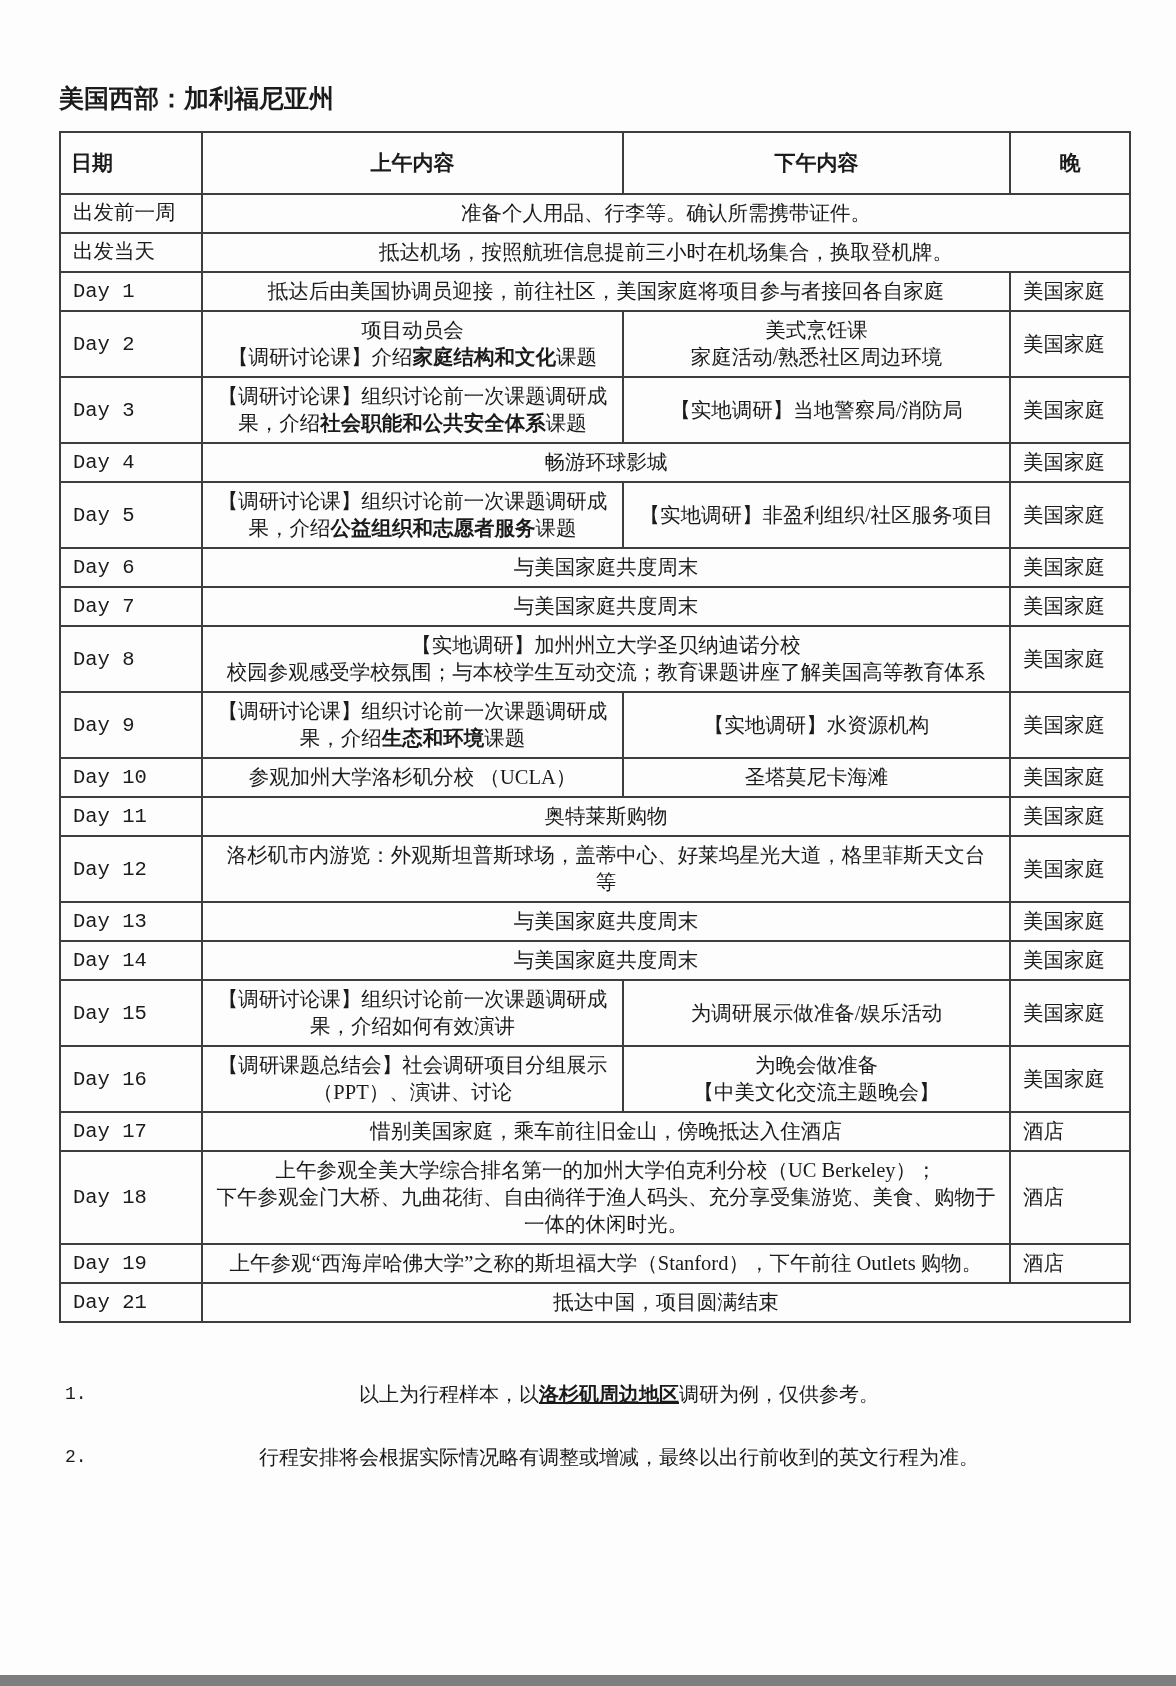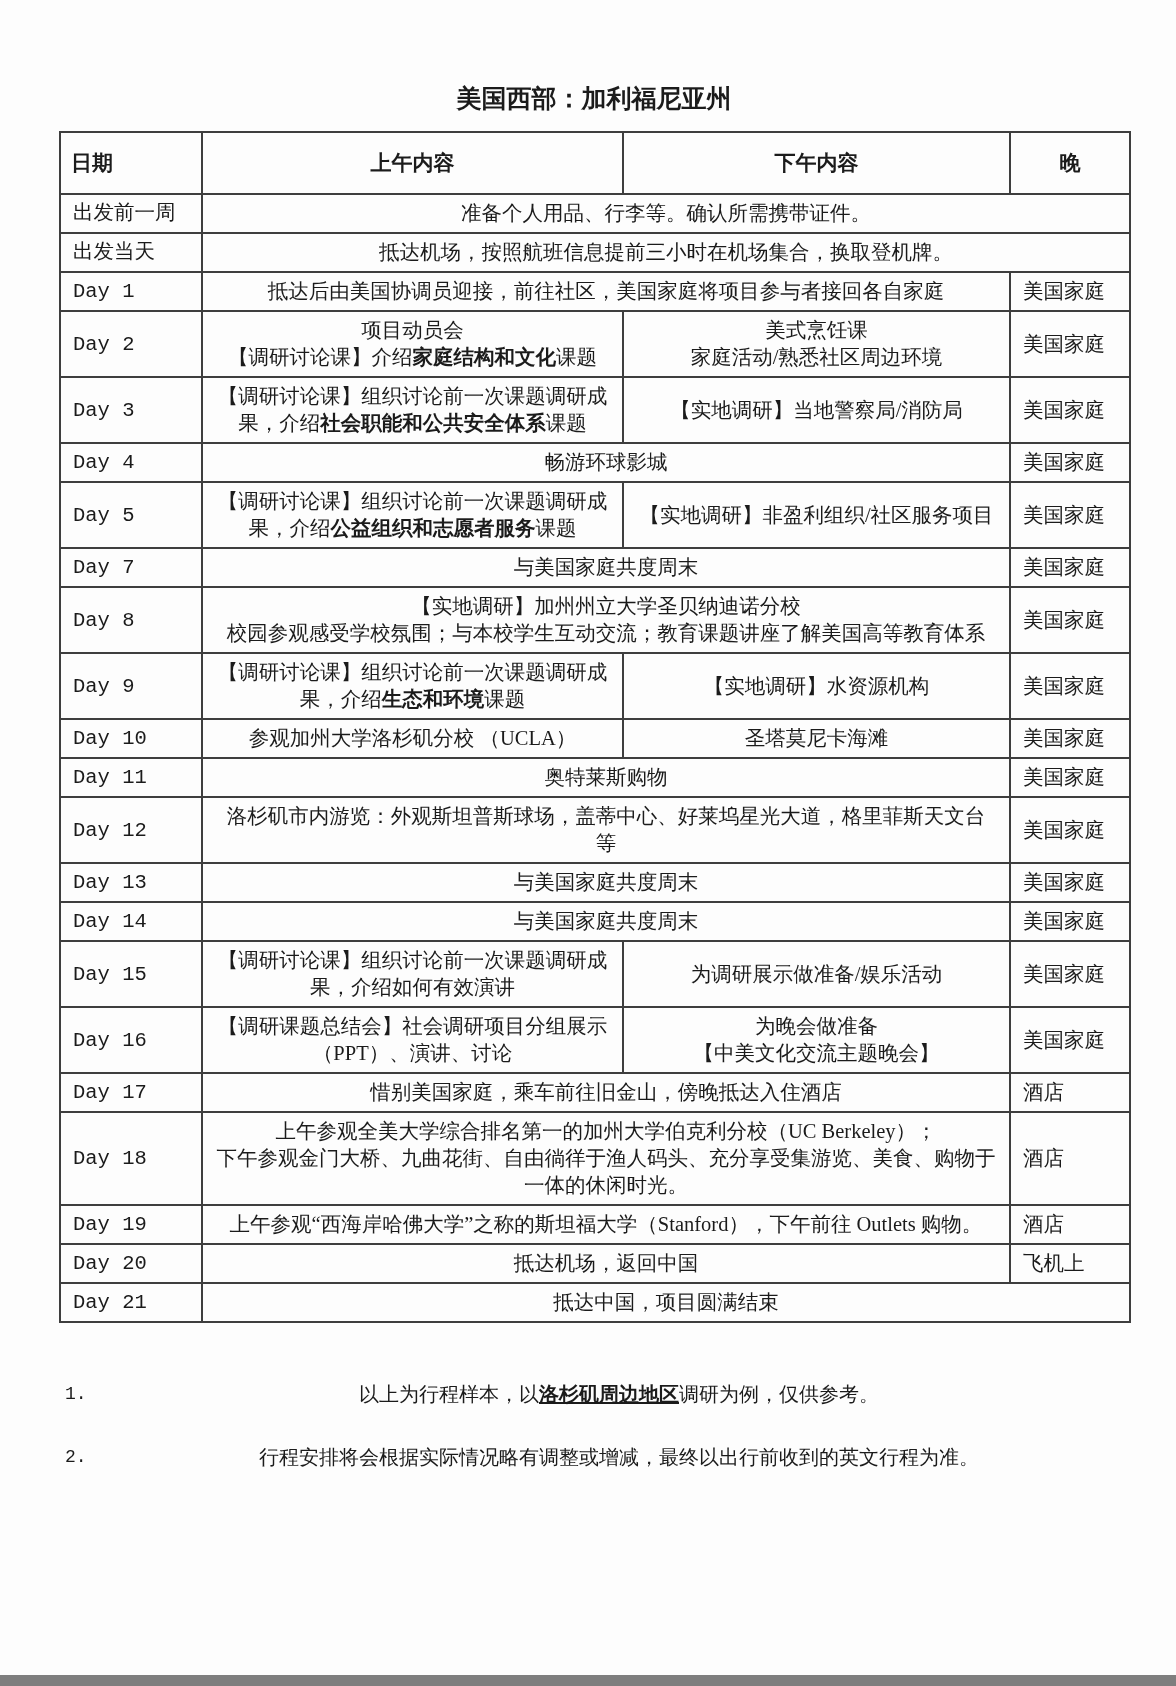--- a/index.html
+++ b/index.html
@@ -20,21 +20,20 @@
     font-size: 32px;
     font-weight: bold;
     text-align: center;
     margin: 0 0 0 0;
     line-height: 42px;
     letter-spacing: 0.5px;
   }
   .doc-subtitle {
     font-size: 25px;
     font-weight: bold;
-    text-align: center;
     margin: 32px 0 17px 0;
     line-height: 30px;
     font-family: Liberation Serif, serif;
   }
   table.itinerary {
     border-collapse: collapse;
     table-layout: fixed;
     width: 1070px;
   }
   table.itinerary th,
@@ -156,20 +155,25 @@
           <td colspan="2" class="full-cell"><span>畅游环球影城</span></td>
           <td colspan="1" class="evening-cell"><span>美国家庭</span></td>
         </tr>
         <tr>
           <td class="day-cell">Day 5</td>
           <td colspan="1" class="morning-cell"><span>【调研讨论课】组织讨论前一次课题调研成果，介绍</span><span class="b">公益组织和志愿者服务</span><span>课题</span></td>
           <td colspan="1" class="afternoon-cell"><span>【实地调研】非盈利组织/社区服务项目</span></td>
           <td colspan="1" class="evening-cell"><span>美国家庭</span></td>
         </tr>
         <tr>
+          <td class="day-cell">Day 6</td>
+          <td colspan="2" class="full-cell"><span>与美国家庭共度周末</span></td>
+          <td colspan="1" class="evening-cell"><span>美国家庭</span></td>
+        </tr>
+        <tr>
           <td class="day-cell">Day 7</td>
           <td colspan="2" class="full-cell"><span>与美国家庭共度周末</span></td>
           <td colspan="1" class="evening-cell"><span>美国家庭</span></td>
         </tr>
         <tr>
           <td class="day-cell">Day 8</td>
           <td colspan="2" class="full-cell"><span>【实地调研】加州州立大学圣贝纳迪诺分校</span><br><span>校园参观感受学校氛围；与本校学生互动交流；教育课题讲座了解美国高等教育体系</span></td>
           <td colspan="1" class="evening-cell"><span>美国家庭</span></td>
         </tr>
         <tr>
@@ -223,25 +227,20 @@
         </tr>
         <tr>
           <td class="day-cell">Day 18</td>
           <td colspan="2" class="full-cell"><span>上午参观全美大学综合排名第一的加州大学伯克利分校（UC Berkeley）；</span><br><span>下午参观金门大桥、九曲花街、自由徜徉于渔人码头、充分享受集游览、美食、购物于一体的休闲时光。</span></td>
           <td colspan="1" class="evening-cell"><span>酒店</span></td>
         </tr>
         <tr>
           <td class="day-cell">Day 19</td>
           <td colspan="2" class="full-cell"><span>上午参观“西海岸哈佛大学”之称的斯坦福大学（Stanford），下午前往 Outlets 购物。</span></td>
           <td colspan="1" class="evening-cell"><span>酒店</span></td>
-        </tr>
-        <tr>
-          <td class="day-cell">Day 20</td>
-          <td colspan="2" class="full-cell"><span>抵达机场，返回中国</span></td>
-          <td colspan="1" class="evening-cell"><span>飞机上</span></td>
         </tr>
         <tr>
           <td class="day-cell">Day 21</td>
           <td colspan="3" class="full-cell"><span>抵达中国，项目圆满结束</span></td>
         </tr>
       </tbody>
   </table>
 
   <div class="notes">
     <div class="note">

